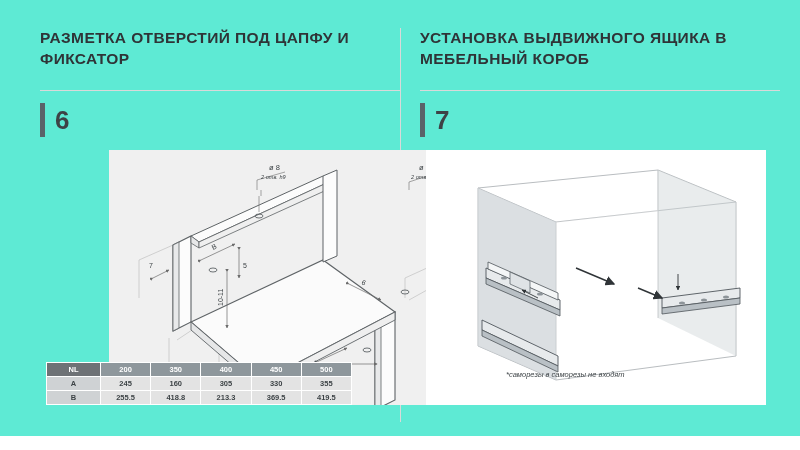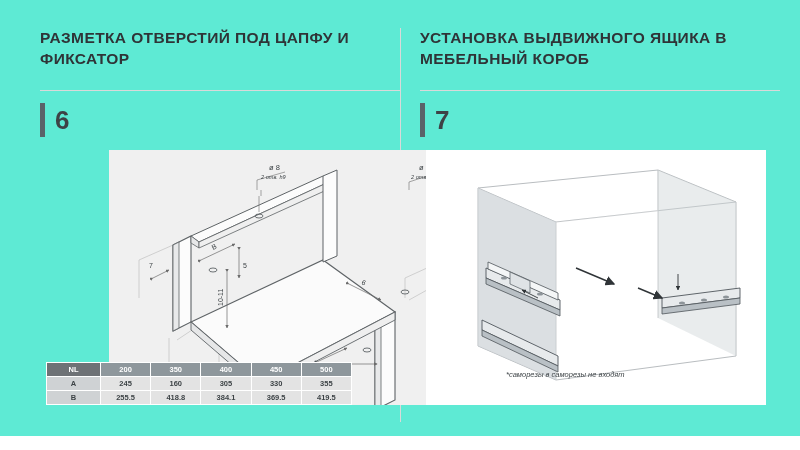--- a/index.html
+++ b/index.html
@@ -288,21 +288,21 @@
           <td>245</td>
           <td>160</td>
           <td>305</td>
           <td>330</td>
           <td>355</td>
         </tr>
         <tr>
           <td class="rowhead">B</td>
           <td>255.5</td>
           <td>418.8</td>
-          <td>384.1</td>
+          <td>213.3</td>
           <td>369.5</td>
           <td>419.5</td>
         </tr>
       </tbody>
     </table>
   </div>
 
   <div class="panel panel-right">
 
     <div class="panel-title">УСТАНОВКА ВЫДВИЖНОГО ЯЩИКА В МЕБЕЛЬНЫЙ КОРОБ</div>

